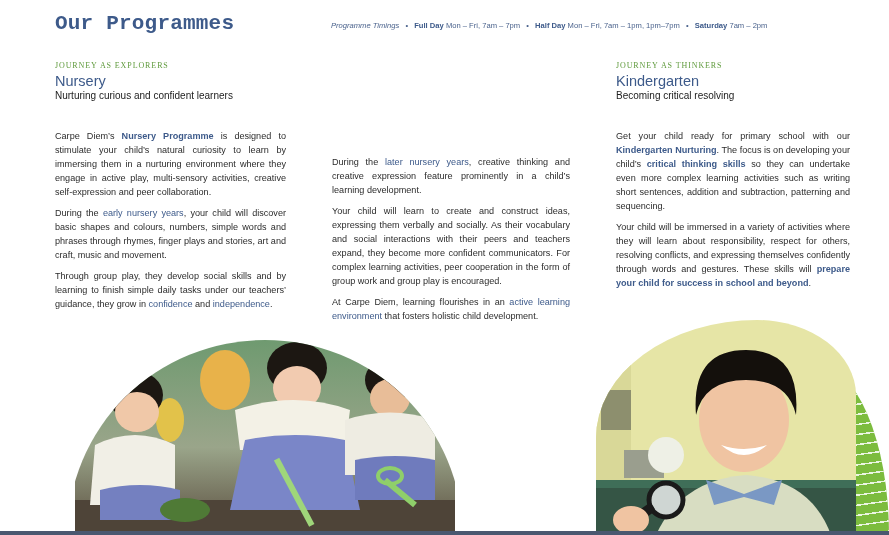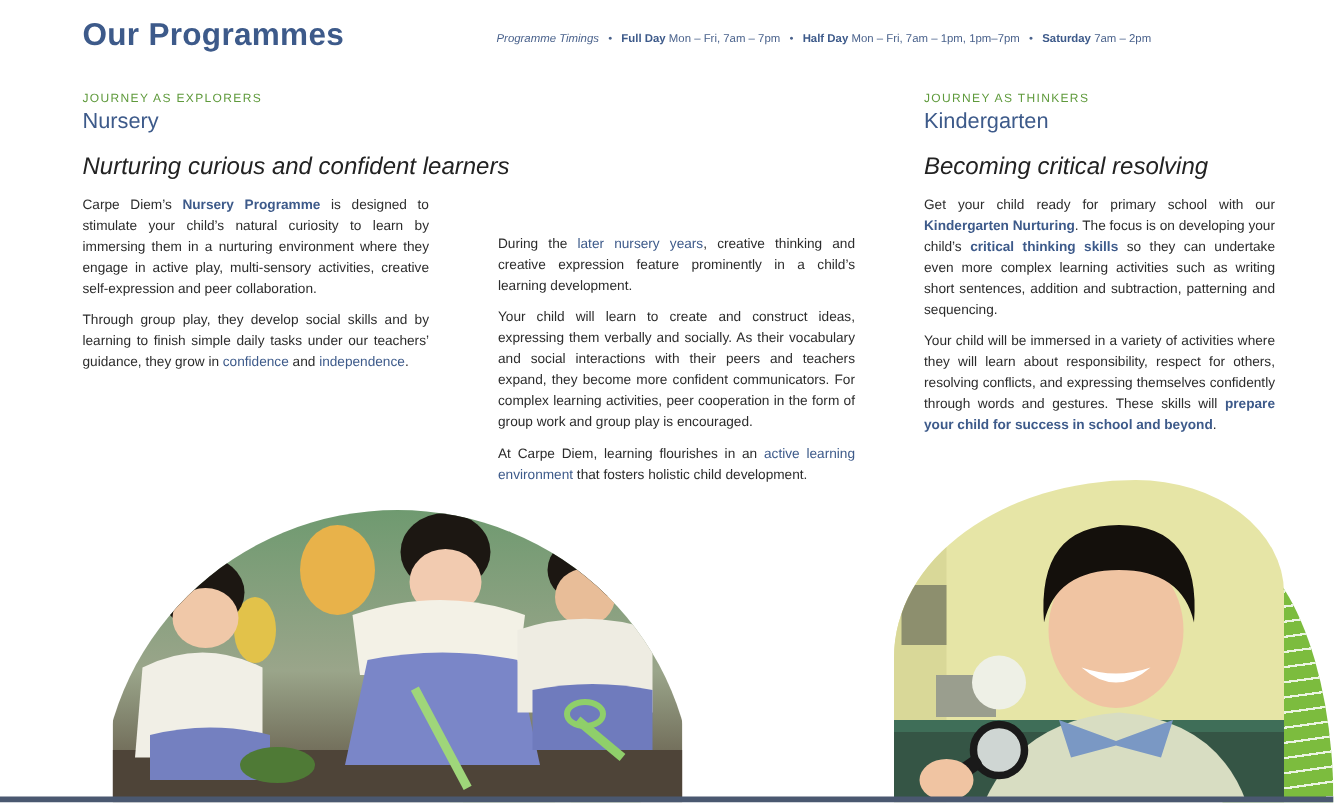--- a/index.html
+++ b/index.html
@@ -1,39 +1,39 @@
 <!DOCTYPE html>
 <html><head>
 <meta charset="utf-8">
 <style>
   * { box-sizing: border-box; margin: 0; padding: 0; }
   html, body { width: 889px; height: 535px; overflow: hidden; background: #ffffff; }
   body { position: relative; font-family: "Liberation Sans", "DejaVu Sans", sans-serif; color: #2b2b2b; }
 
   .page-title {
     position: absolute; left: 55px; top: 12px;
-    font-family: Liberation Sans, sans-serif; font-weight: bold;
+    font-family: Liberation Mono, monospace; font-weight: bold;
     font-size: 21px; color: #3d5a8a; letter-spacing: 0.2px;
   }
   .timings {
     position: absolute; left: 331px; top: 21px;
     font-size: 7.6px; color: #4a628c; white-space: nowrap;
   }
   .timings .lbl { font-style: italic; }
   .timings b { font-weight: bold; color: #3d5a8a; }
   .timings .sep { margin: 0 4px; }
 
   .col { position: absolute; font-size: 9.1px; line-height: 13.9px; color: #2c2c2c; text-align: justify; }
   .col p { margin-bottom: 7.5px; }
   .col .hl { color: #3d5a8a; }
   .col .hlb { color: #3d5a8a; font-weight: bold; }
 
-  .eyebrow { font-size: 8px; letter-spacing: 0.9px; color: #5f9a3c; text-transform: uppercase; }
+  .eyebrow { font-size: 8px; letter-spacing: 0.9px; color: #5f9a3c; text-transform: uppercase; font-family: Liberation Serif, serif; }
   .prog-title { font-size: 14.5px; color: #3d5a8a; margin-top: 3px; }
-  .prog-sub { font-size: 16px; font-style: italic; color: #222; margin-top: 14px; }
+  .prog-sub { font-size: 10px; color: #222; margin-top: 1px; }
 
   .hdr-left { position: absolute; left: 55px; top: 61px; }
   .hdr-right { position: absolute; left: 616px; top: 61px; }
 
   .col1 { left: 55px; top: 130px; width: 231px; }
   .col2 { left: 332px; top: 130px; width: 238px; margin-top: 26px; }
   .col3 { left: 616px; top: 130px; width: 234px; }
 
   
   .photo { position: absolute; overflow: hidden; }
@@ -70,20 +70,21 @@
 </div>
 
 <div class="hdr-right">
   <div class="eyebrow">Journey as Thinkers</div>
   <div class="prog-title">Kindergarten</div>
   <div class="prog-sub">Becoming critical resolving</div>
 </div>
 
 <div class="col col1">
   <p><span>Carpe Diem’s </span><span class="hlb">Nursery Programme</span><span> is designed to stimulate your child’s natural curiosity to learn by immersing them in a nurturing environment where they engage in active play, multi-sensory activities, creative self-expression and peer collaboration.</span></p>
+  <p><span>During the </span><span class="hl">early nursery years</span><span>, your child will discover basic shapes and colours, numbers, simple words and phrases through rhymes, finger plays and stories, art and craft, music and movement.</span></p>
   <p><span>Through group play, they develop social skills and by learning to finish simple daily tasks under our teachers’ guidance, they grow in </span><span class="hl">confidence</span><span> and </span><span class="hl">independence</span><span>.</span></p>
 </div>
 
 <div class="col col2">
   <p><span>During the </span><span class="hl">later nursery years</span><span>, creative thinking and creative expression feature prominently in a child’s learning development.</span></p>
   <p>Your child will learn to create and construct ideas, expressing them verbally and socially. As their vocabulary and social interactions with their peers and teachers expand, they become more confident communicators. For complex learning activities, peer cooperation in the form of group work and group play is encouraged.</p>
   <p><span>At Carpe Diem, learning flourishes in an </span><span class="hl">active learning environment</span><span> that fosters holistic child development.</span></p>
 </div>
 
 <div class="col col3">

